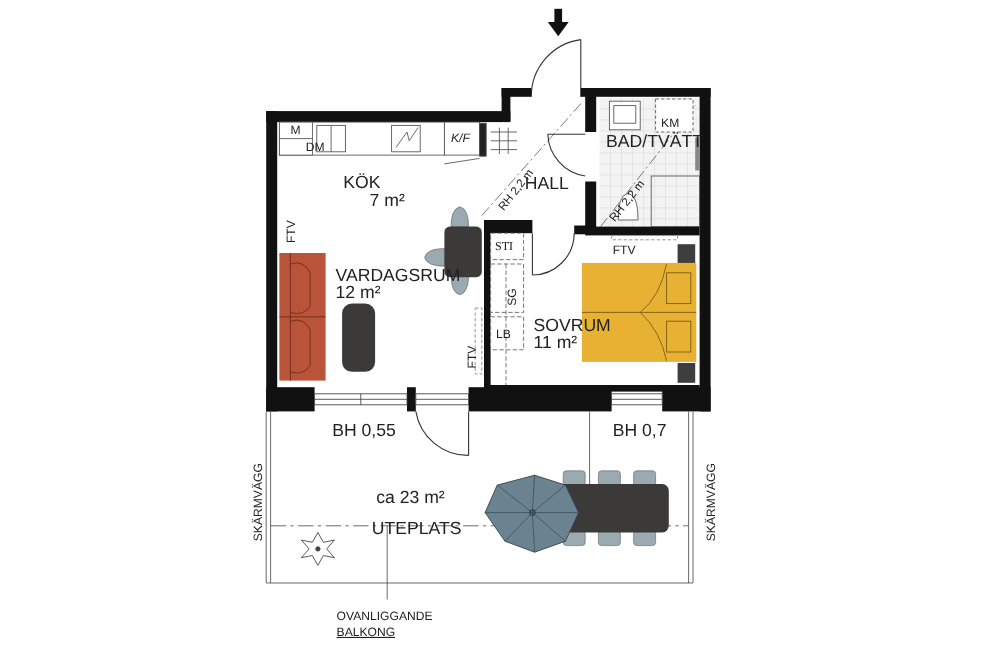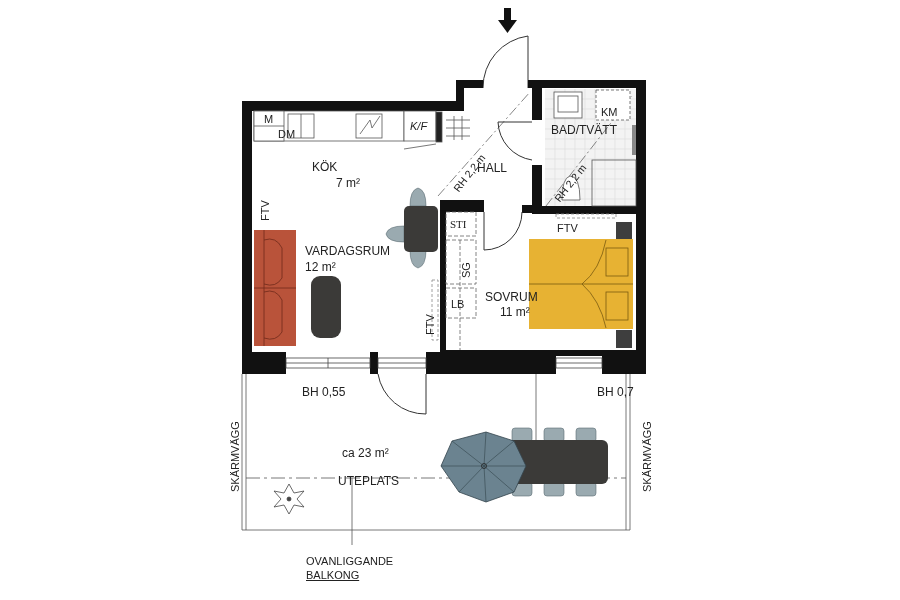--- a/index.html
+++ b/index.html
@@ -1,19 +1,19 @@
 <!DOCTYPE html>
 <html><head>
 <meta charset="utf-8">
 <style>
   html, body { margin: 0; padding: 0; background: #ffffff; }
   body { width: 900px; height: 600px; position: relative; overflow: hidden;
          font-family: "Liberation Sans", sans-serif; color: #222; }
   .plan { position: absolute; left: 0; top: 0; width: 900px; height: 600px; }
-  .lbl { position: absolute; font-size: 12px; line-height: 14px; color: #222; white-space: nowrap; }
+  .lbl { position: absolute; font-size: 16px; line-height: 14px; color: #222; white-space: nowrap; }
   .lbl.small { font-size: 11px; }
   .vert { transform: rotate(-90deg); transform-origin: left top; }
   .diag { transform: rotate(-52deg); transform-origin: left top; font-size: 10.5px; }
 </style>
 </head>
 <body>
 
 <svg class="plan" width="900" height="600" viewBox="0 0 900 600">
 
   <g>
@@ -241,24 +241,24 @@
 <div class="lbl small" style="left:601px;top:105px;text-align:right;">KM</div>
 <div class="lbl" style="left:551px;top:123px;">BAD/TVÄTT</div>
 <div class="lbl diag" style="left:551px;top:196px;">RH 2,2 m</div>
 
 <div class="lbl small" style="left:450px;top:217px;font-family:Liberation Serif, serif;">STI</div>
 <div class="lbl small vert" style="left:459px;top:278px;">SG</div>
 <div class="lbl small" style="left:451px;top:297px;text-align:right;">LB</div>
 
 <div class="lbl small" style="left:557px;top:221px;">FTV</div>
 <div class="lbl" style="left:485px;top:290px;">SOVRUM</div>
-<div class="lbl" style="left:500px;top:305px;">11 m²</div>
+<div class="lbl" style="left:485px;top:305px;">11 m²</div>
 
 <div class="lbl" style="left:302px;top:385px;">BH 0,55</div>
-<div class="lbl" style="left:557px;top:385px;margin-left:40px;">BH 0,7</div>
+<div class="lbl" style="left:557px;top:385px;">BH 0,7</div>
 
 <div class="lbl" style="left:338px;top:430px;margin-top:44px;">UTEPLATS</div>
 <div class="lbl" style="left:342px;top:446px;">ca 23 m²</div>
 
 <div class="lbl small vert" style="left:228px;top:492px;">SKÄRMVÄGG</div>
 <div class="lbl small vert" style="left:640px;top:492px;">SKÄRMVÄGG</div>
 
 <div class="lbl small" style="left:306px;top:554px;">OVANLIGGANDE</div>
 <div class="lbl small" style="left:306px;top:568px;text-decoration:underline;">BALKONG</div>
 

